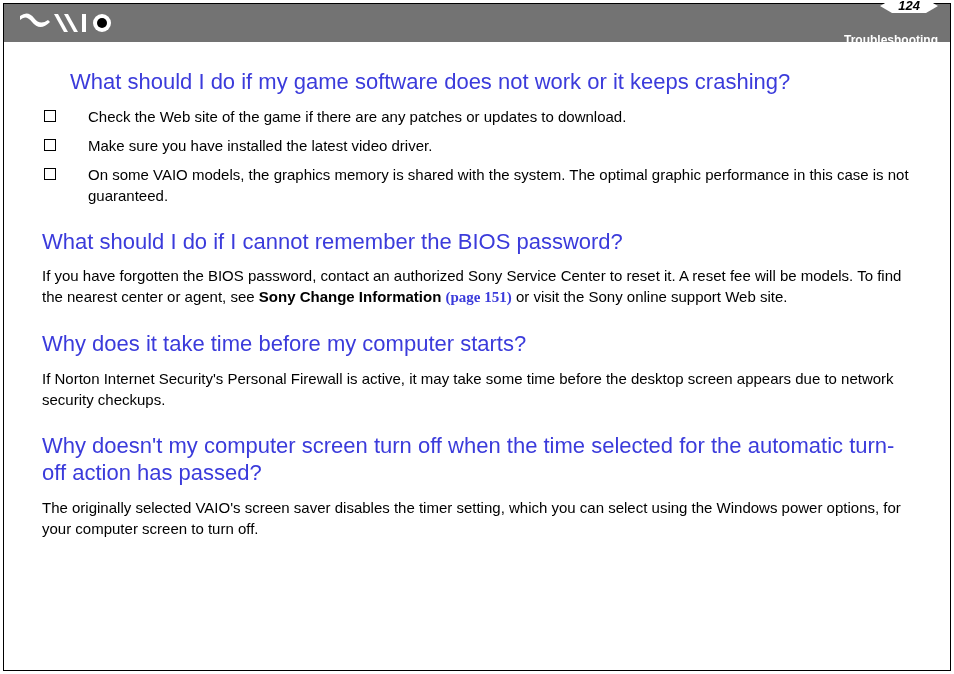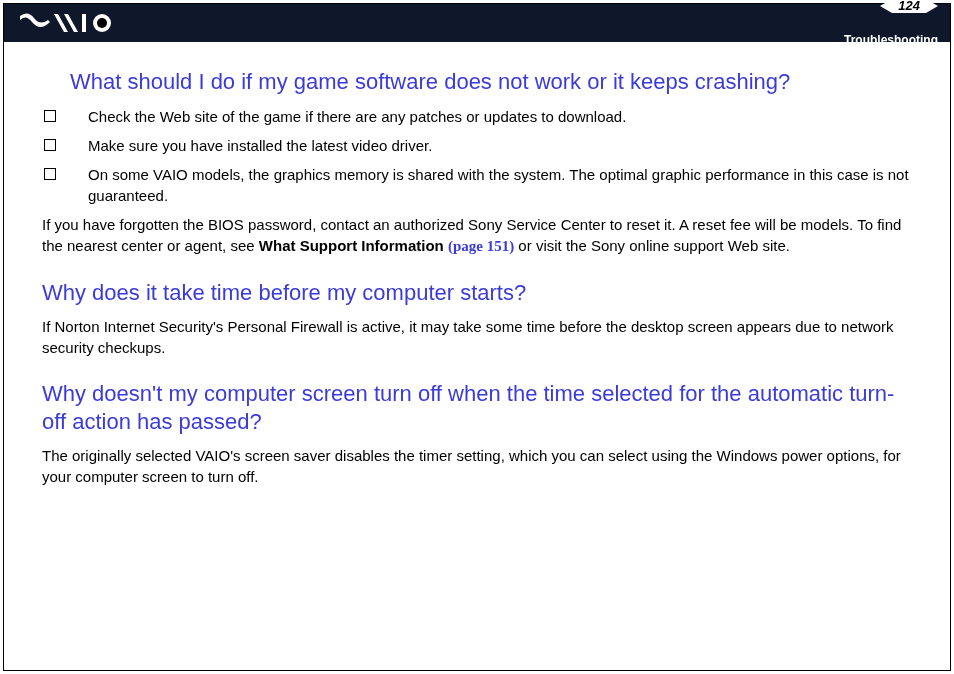--- a/index.html
+++ b/index.html
@@ -11,21 +11,21 @@
     overflow: hidden;
   }
   .page {
     border: 1px solid #000;
     width: 948px;
     height: 668px;
     margin: 3px;
     position: relative;
   }
   .header-bar {
-    background: #0f172a;
+    background: #737373;
     height: 38px;
     display: flex;
     align-items: center;
     justify-content: space-between;
     padding: 0 12px 0 16px;
   }
   .logo svg { display: block; }
   .header-right {
     display: flex;
     flex-direction: column;
@@ -131,22 +131,23 @@
 
   <div class="content">
 
     <h2 class="question first">What should I do if my game software does not work or it keeps crashing?</h2>
     <ul class="boxlist">
       <li>Check the Web site of the game if there are any patches or updates to download.</li>
       <li>Make sure you have installed the latest video driver.</li>
       <li>On some VAIO models, the graphics memory is shared with the system. The optimal graphic performance in this case is not guaranteed.</li>
     </ul>
 
+    <h2 class="question">What should I do if I cannot remember the BIOS password?</h2>
     <p class="body">
-      <span>If you have forgotten the BIOS password, contact an authorized Sony Service Center to reset it. A reset fee will be models. To find the nearest center or agent, see </span><span class="bold">What Support Information </span><span class="link">(page 151)</span><span> or visit the Sony online support Web site.</span>
+      <span>If you have forgotten the BIOS password, contact an authorized Sony Service Center to reset it. A reset fee will be models. To find the nearest center or agent, see </span><span class="bold">Sony Change Information </span><span class="link">(page 151)</span><span> or visit the Sony online support Web site.</span>
     </p>
 
     <h2 class="question">Why does it take time before my computer starts?</h2>
     <p class="body">If Norton Internet Security's Personal Firewall is active, it may take some time before the desktop screen appears due to network security checkups.</p>
 
     <h2 class="question">Why doesn't my computer screen turn off when the time selected for the automatic turn-off action has passed?</h2>
     <p class="body">The originally selected VAIO's screen saver disables the timer setting, which you can select using the Windows power options, for your computer screen to turn off.</p>
 
   </div>
 

